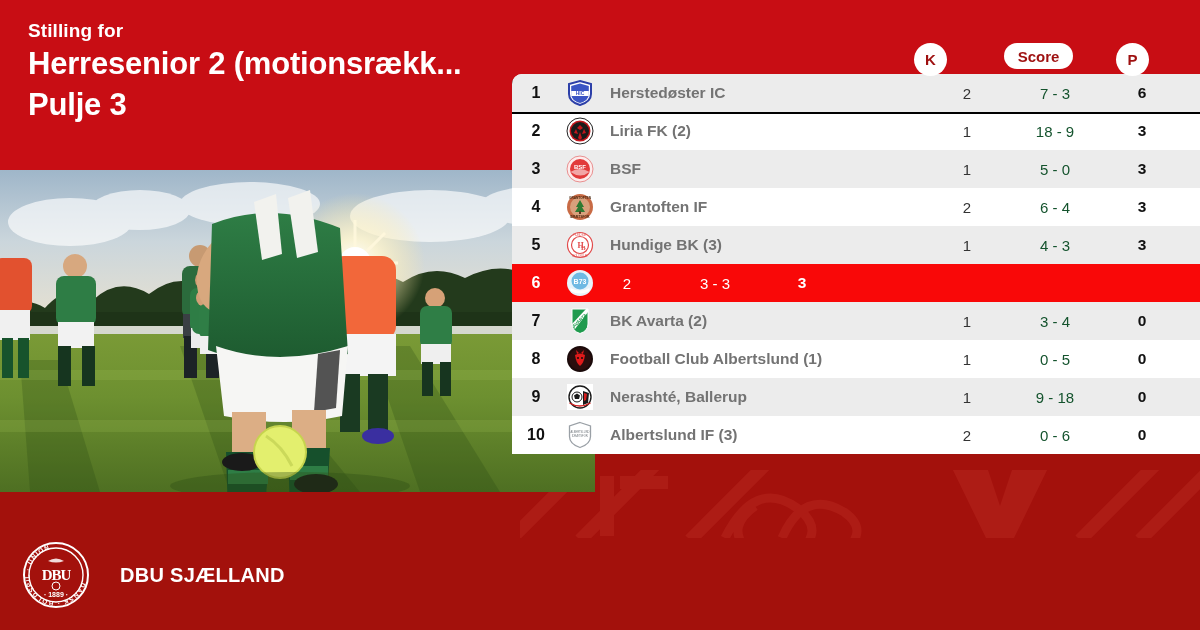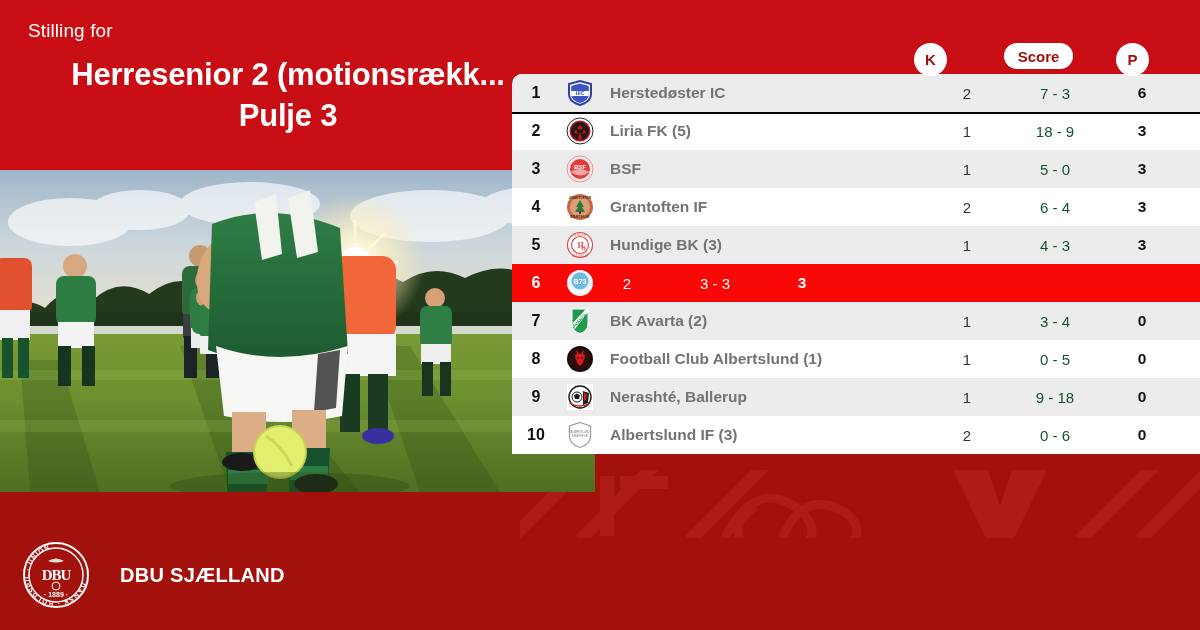--- a/index.html
+++ b/index.html
@@ -27,26 +27,26 @@
     opacity:.5; overflow:hidden;
   }
   .watermark svg { display:block; }
 
   
   .headline {
     position:absolute; left:28px; top:20px; width:520px;
     color:#fff; z-index:6;
   }
   .kicker {
-    font-size:19px; font-weight:normal; letter-spacing:.1px;
-    line-height:1.2; margin-bottom:11px;
+    font-size:19px; font-weight:bold; letter-spacing:.1px;
+    line-height:1.2; 
   }
   .title {
     font-size:31px; font-weight:bold; line-height:1.33;
-    white-space:nowrap; letter-spacing:-.2px;text-align:center;
+    white-space:nowrap; letter-spacing:-.2px;
   }
 
   
   .photo {
     position:absolute; left:0; top:170px; width:595px; height:322px;
     overflow:hidden; z-index:3;
   }
   .photo svg { display:block; }
 
   
@@ -332,21 +332,21 @@
     <div class="row">
       <div class="c-pos">2</div>
       <div class="c-logo">
         <svg width="28" height="28" viewBox="0 0 28 28">
           <circle cx="14" cy="14" r="13" fill="#ffffff" stroke="#222" stroke-width="1"></circle>
           <circle cx="14" cy="14" r="10.5" fill="#c2161c"></circle>
           <circle cx="14" cy="14" r="9" fill="#1b1b1b"></circle>
           <path d="M14 8 l3 3 l-3 2 l-3 -2 z M10 12 l-2 4 l4 1 z M18 12 l2 4 l-4 1 z M14 15 l2 6 l-2 2 l-2 -2 z" fill="#c2161c"></path>
         </svg>
       </div>
-      <div class="c-team">Liria FK (5)</div>
+      <div class="c-team">Liria FK (2)</div>
       <div class="c-k">1</div>
       <div class="c-score">18 - 9</div>
       <div class="c-p">3</div>
     </div>
 
     <div class="row alt">
       <div class="c-pos">3</div>
       <div class="c-logo">
         <svg width="28" height="28" viewBox="0 0 28 28">
           <circle cx="14" cy="14" r="13" fill="#fdecec" stroke="#e88f8f" stroke-width="1"></circle>

